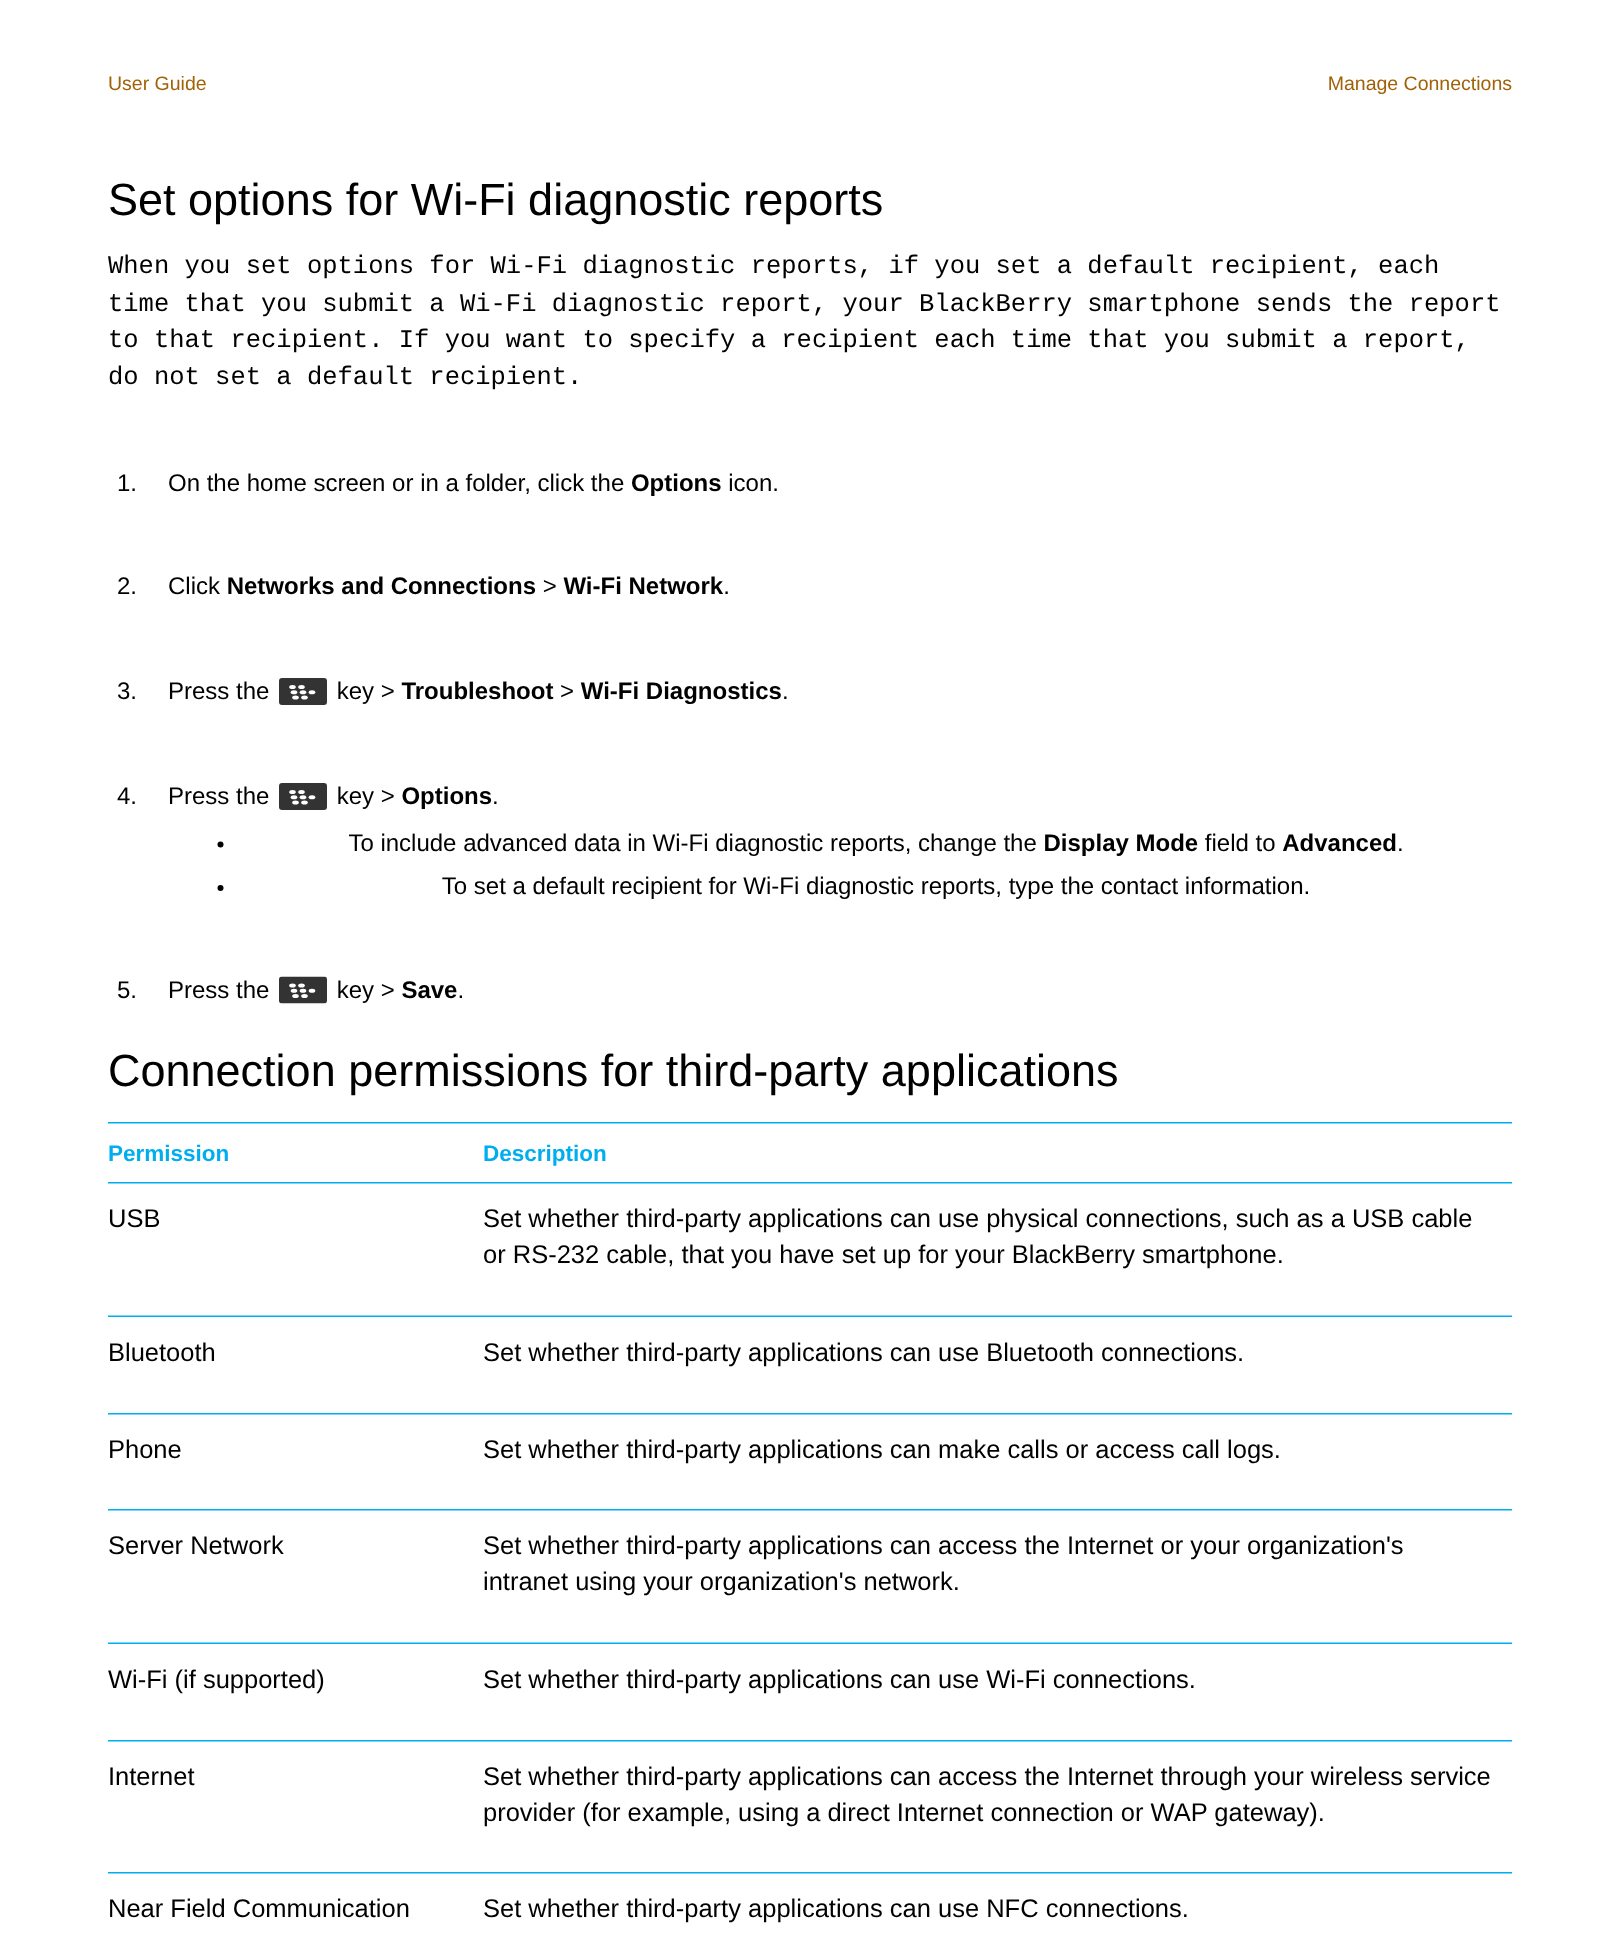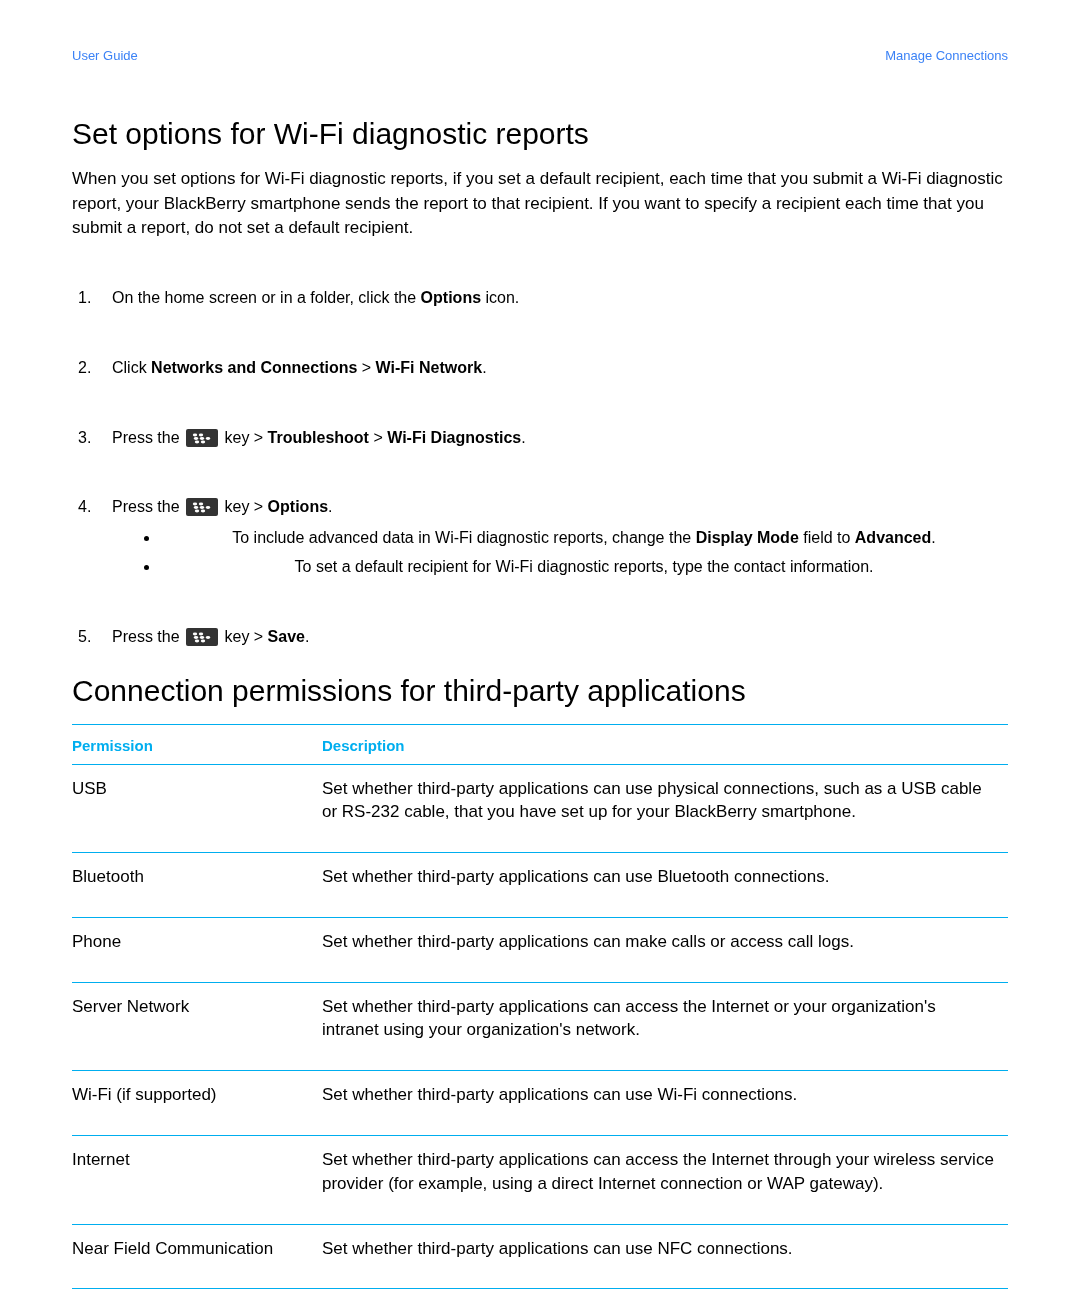--- a/index.html
+++ b/index.html
@@ -10,34 +10,35 @@
     width: 1080px;
     color: #000;
   }
   .page {
     padding: 48px 72px 60px 72px;
   }
   .header-row {
     display: flex;
     justify-content: space-between;
     font-size: 13px;
-    color: #3b82f6;
+    color: #a16207;
     margin-bottom: 54px;
   }
   h2.section-heading {
     font-size: 30px;
     font-weight: 400;
     margin: 24px 0 16px 0;
     color: #000;
   }
   p.intro {
     font-size: 17px;
     line-height: 1.45;
     margin: 0 0 18px 0;
     color: #000;
+    font-family: Liberation Mono, monospace;
   }
   ol.steps {
     padding-left: 0;
     margin: 0 0 20px 0;
     list-style: none;
     counter-reset: step;
   }
   ol.steps > li {
     counter-increment: step;
     font-size: 16px;

